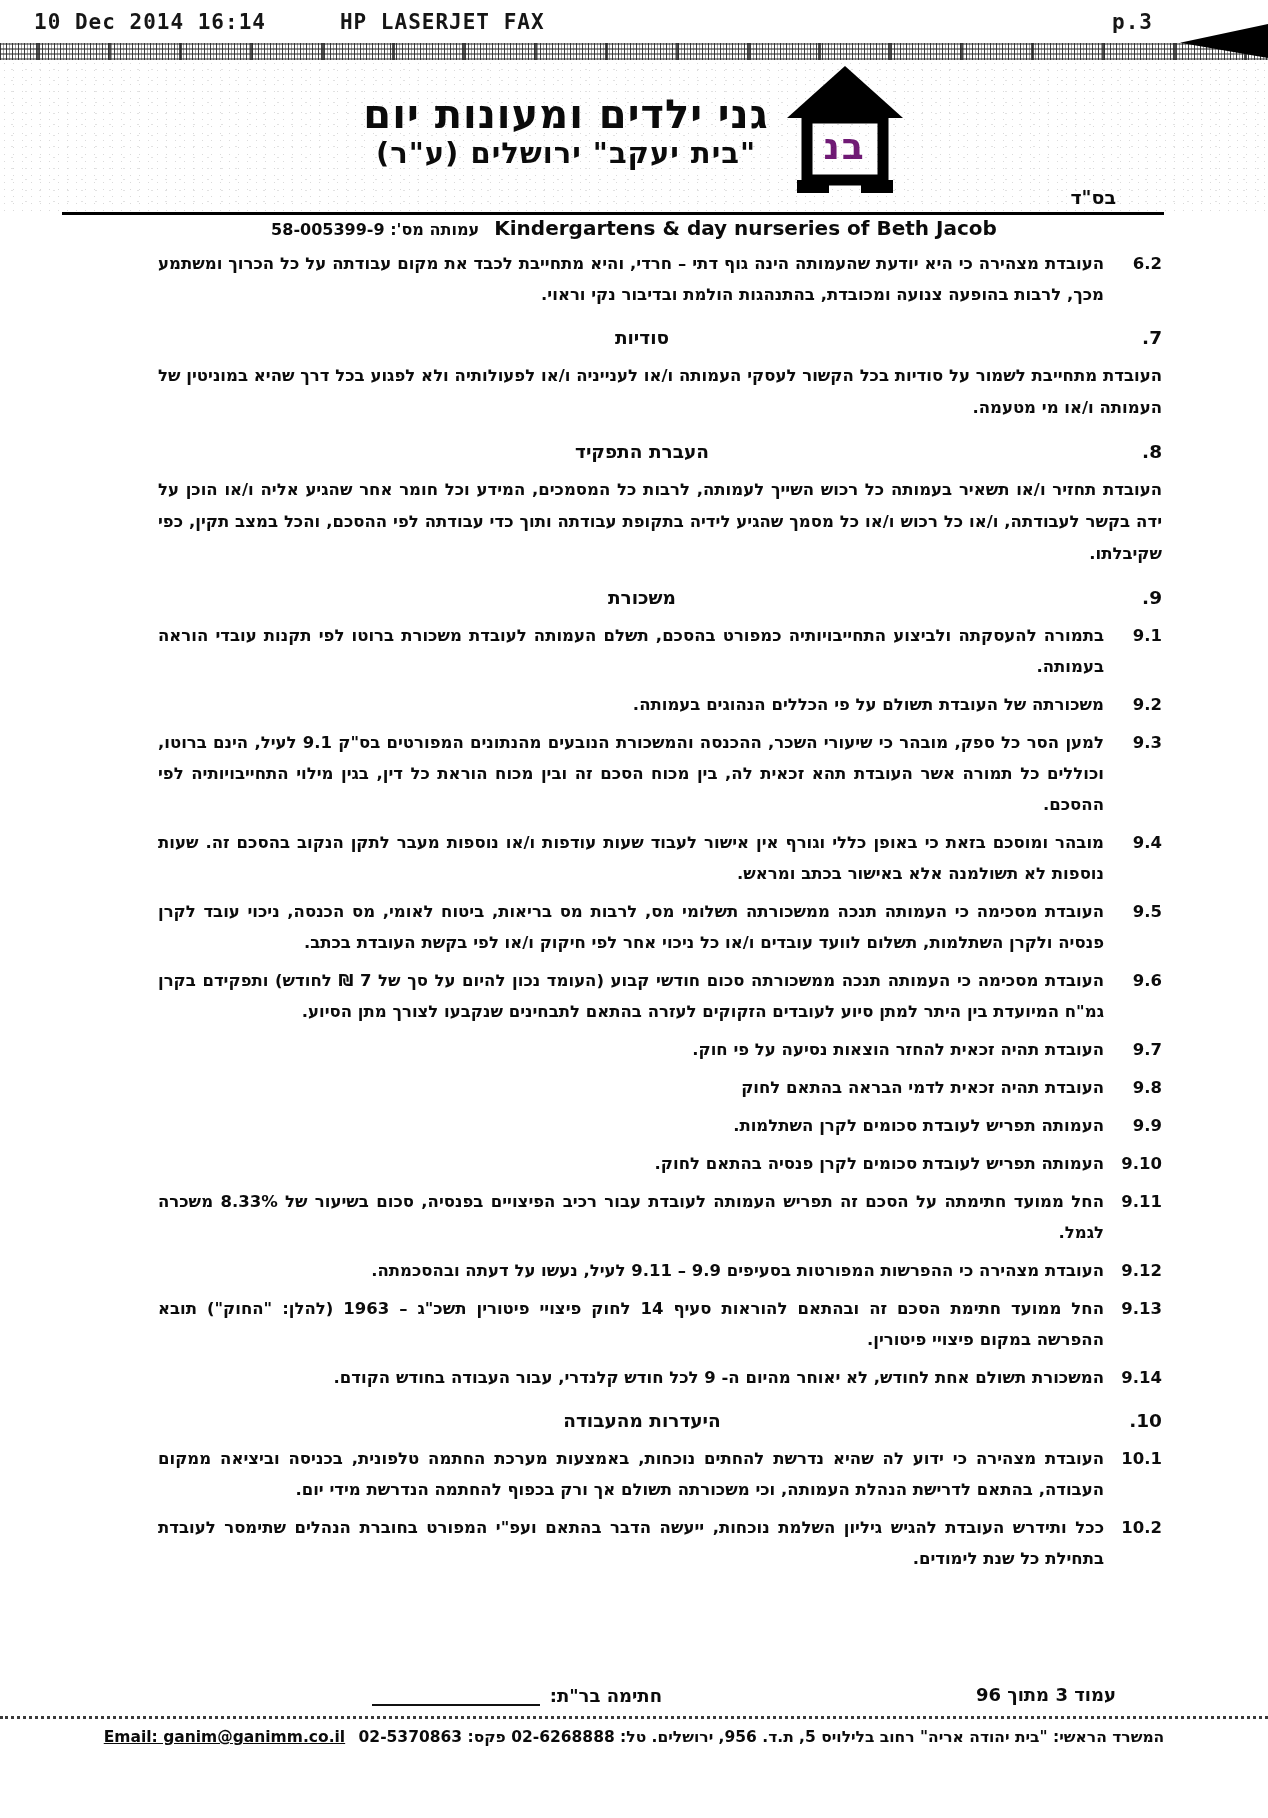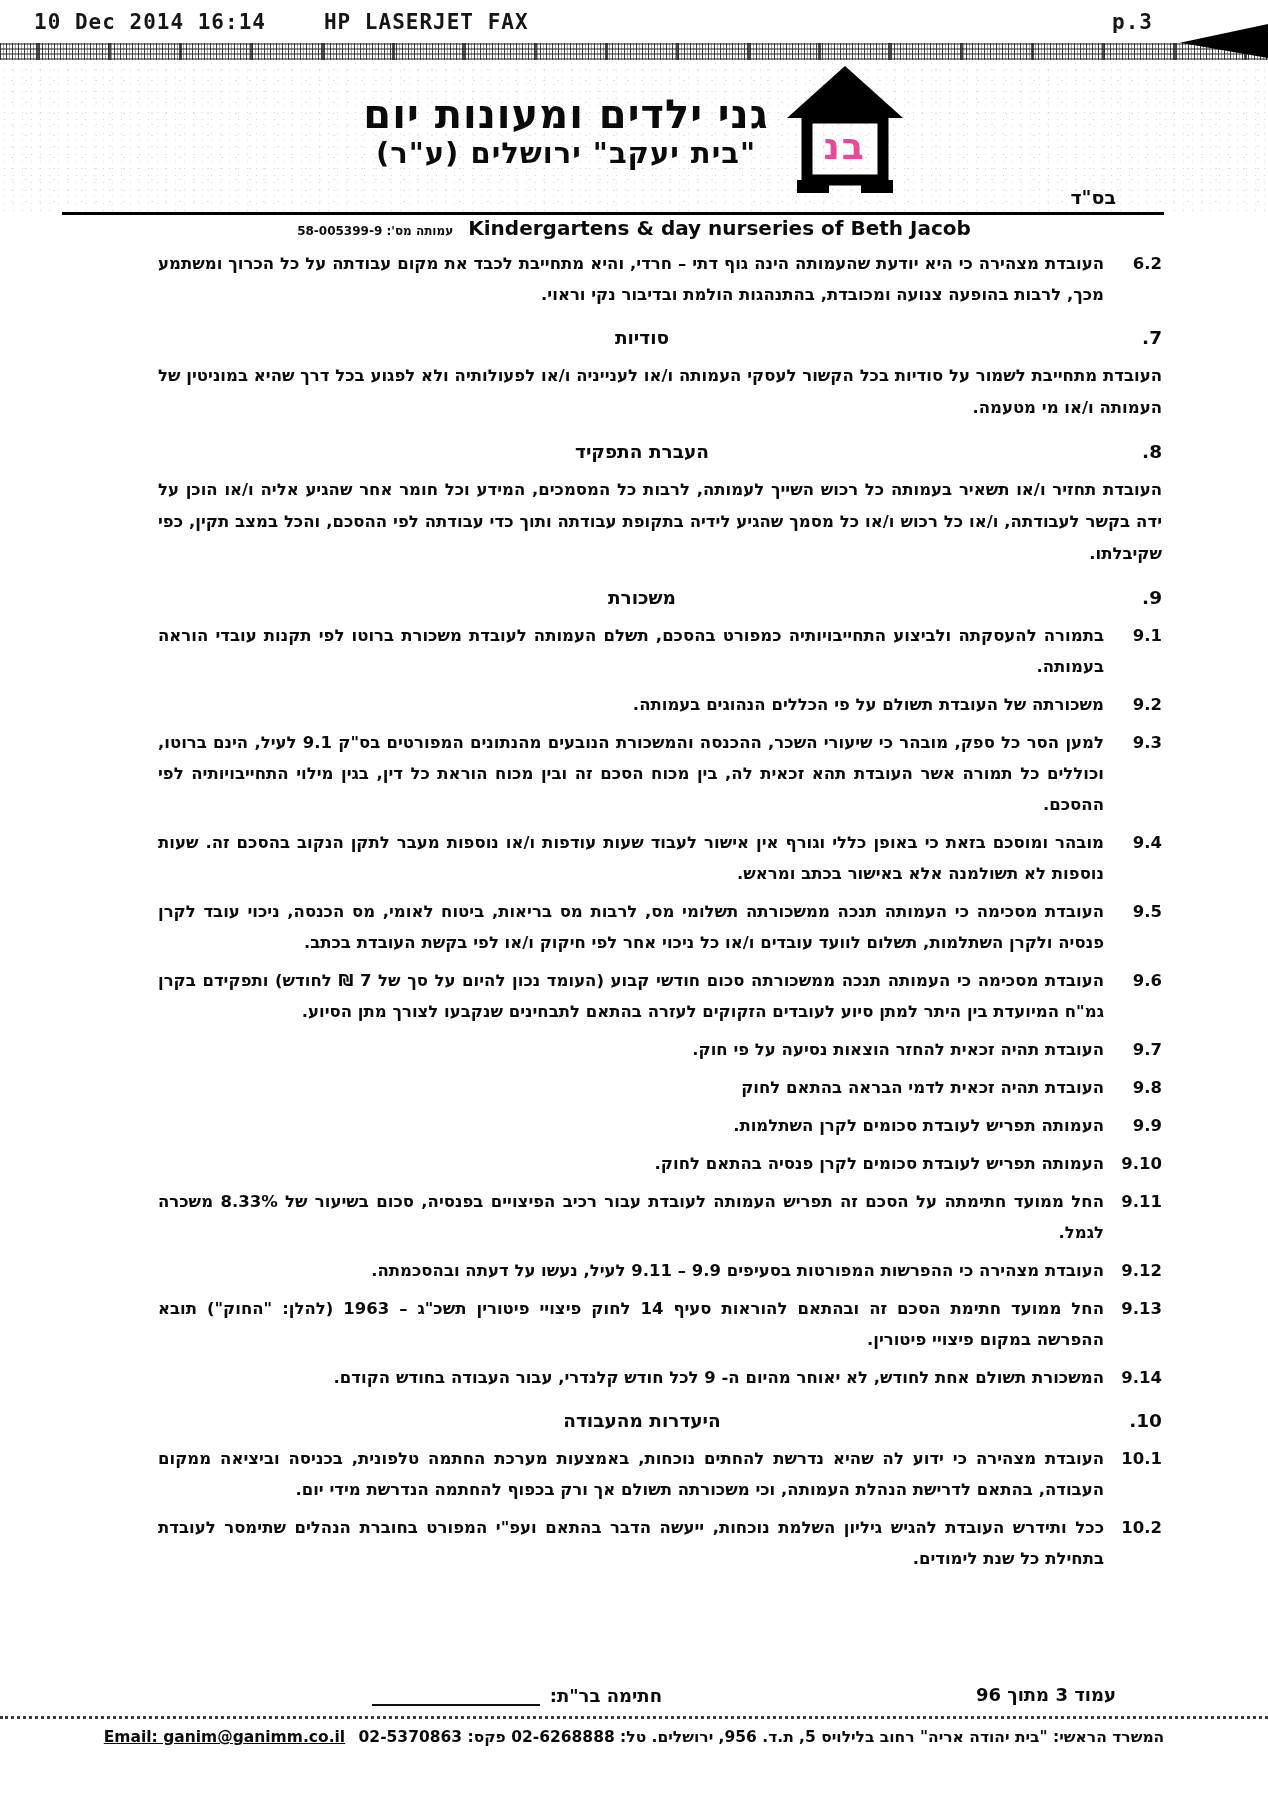--- a/index.html
+++ b/index.html
@@ -6,21 +6,21 @@
   body{
     width:1268px;height:1818px;position:relative;background:#fff;color:#0b0b0b;
     font-family:"DejaVu Sans",sans-serif;overflow:hidden;
   }
   
   .fax-header{
     display:flex;align-items:flex-start;padding:10px 0 0 34px;
     font-family:"DejaVu Sans Mono",monospace;font-size:21px;font-weight:bold;color:#161616;
     letter-spacing:1px;white-space:nowrap;
   }
-  .fax-header .dev{margin-left:58px;}
+  .fax-header .dev{margin-left:74px;}
   .fax-header .pg{position:absolute;left:1112px;top:10px;}
   .corner-fold{
     position:absolute;top:24px;right:0;width:88px;height:34px;background:#000;
     clip-path:polygon(0 55%,100% 0,100% 100%);
   }
   .noise-band{
     margin-top:9px;height:17px;opacity:.85;
     background:
       repeating-linear-gradient(90deg, rgba(0,0,0,.9) 0 1px, transparent 1px 3px, rgba(0,0,0,.45) 3px 4px, transparent 4px 6px),
       repeating-linear-gradient(90deg, transparent 0 37px, rgba(0,0,0,.8) 37px 40px, transparent 40px 71px),
@@ -35,27 +35,27 @@
       radial-gradient(rgba(0,0,0,.7) .6px, transparent .8px);
     background-size:9px 7px,14px 11px;background-position:0 0,5px 4px;
   }
   .logo-row{display:flex;justify-content:center;align-items:center;gap:16px;padding-top:4px;}
   .titles{direction:rtl;text-align:center;line-height:1.12;}
   .title-1{font-size:40px;font-weight:bold;letter-spacing:1px;}
   .title-2{font-size:29px;font-weight:bold;letter-spacing:1px;}
   .house{position:relative;width:120px;height:134px;flex:0 0 auto;}
   .house .letters{
     position:absolute;top:62px;left:0;width:100%;text-align:center;
-    font-size:36px;font-weight:bold;direction:rtl;letter-spacing:2px;color:#ec4899;
+    font-size:36px;font-weight:bold;direction:rtl;letter-spacing:2px;color:#701a75;
   }
   .bsd{position:absolute;right:152px;bottom:4px;font-size:19px;font-weight:bold;direction:rtl;}
   .head-rule{border-top:3px solid #000;margin:0 104px 0 62px;}
   .subtitle{direction:rtl;text-align:center;margin-top:1px;white-space:nowrap;}
   .subtitle .en{font-size:20px;font-weight:bold;}
-  .subtitle .reg{font-size:12px;font-weight:bold;margin-right:10px;}
+  .subtitle .reg{font-size:16px;font-weight:bold;margin-right:10px;}
   
   .contract{
     direction:rtl;padding:8px 106px 0 112px;font-size:16.5px;font-weight:bold;color:#0c0c0c;
     max-height:1430px;overflow:hidden;
   }
   .sec{display:flex;margin-bottom:7px;}
   .sec .num{flex:0 0 58px;line-height:31px;}
   .sec .txt{flex:1;text-align:justify;line-height:31px;margin-left:46px;}
   .sec.heading{font-size:18.5px;margin:13px 0 7px;}
   .sec.heading .num{flex:0 0 36px;line-height:30px;}

